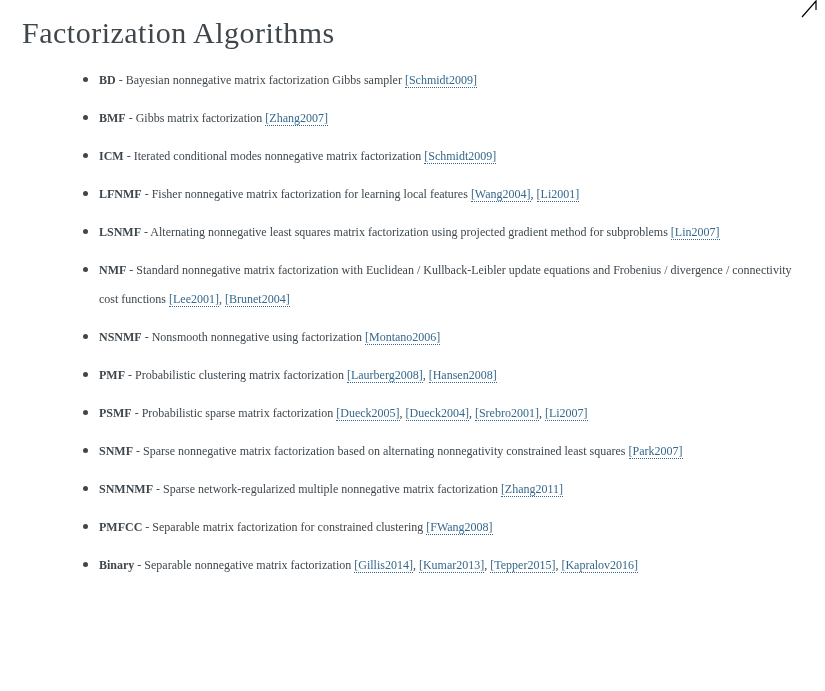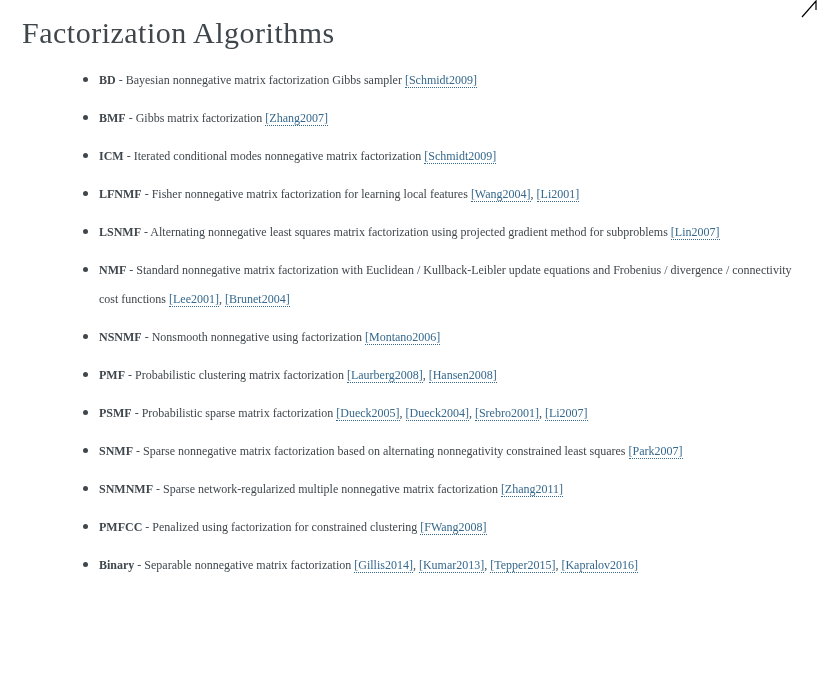--- a/index.html
+++ b/index.html
@@ -66,19 +66,19 @@
       <li><span class="algo-abbr">BMF</span><span> - </span><span>Gibbs matrix factorization </span><a class="citation-link" href="#">[Zhang2007]</a></li>
       <li><span class="algo-abbr">ICM</span><span> - </span><span>Iterated conditional modes nonnegative matrix factorization </span><a class="citation-link" href="#">[Schmidt2009]</a></li>
       <li><span class="algo-abbr">LFNMF</span><span> - </span><span>Fisher nonnegative matrix factorization for learning local features </span><a class="citation-link" href="#">[Wang2004]</a><span>, </span><a class="citation-link" href="#">[Li2001]</a></li>
       <li><span class="algo-abbr">LSNMF</span><span> - </span><span>Alternating nonnegative least squares matrix factorization using projected gradient method for subproblems </span><a class="citation-link" href="#">[Lin2007]</a></li>
       <li><span class="algo-abbr">NMF</span><span> - </span><span>Standard nonnegative matrix factorization with Euclidean / Kullback-Leibler update equations and Frobenius / divergence / connectivity cost functions </span><a class="citation-link" href="#">[Lee2001]</a><span>, </span><a class="citation-link" href="#">[Brunet2004]</a></li>
       <li><span class="algo-abbr">NSNMF</span><span> - </span><span>Nonsmooth nonnegative using factorization </span><a class="citation-link" href="#">[Montano2006]</a></li>
       <li><span class="algo-abbr">PMF</span><span> - </span><span>Probabilistic clustering matrix factorization </span><a class="citation-link" href="#">[Laurberg2008]</a><span>, </span><a class="citation-link" href="#">[Hansen2008]</a></li>
       <li><span class="algo-abbr">PSMF</span><span> - </span><span>Probabilistic sparse matrix factorization </span><a class="citation-link" href="#">[Dueck2005]</a><span>, </span><a class="citation-link" href="#">[Dueck2004]</a><span>, </span><a class="citation-link" href="#">[Srebro2001]</a><span>, </span><a class="citation-link" href="#">[Li2007]</a></li>
       <li><span class="algo-abbr">SNMF</span><span> - </span><span>Sparse nonnegative matrix factorization based on alternating nonnegativity constrained least squares </span><a class="citation-link" href="#">[Park2007]</a></li>
       <li><span class="algo-abbr">SNMNMF</span><span> - </span><span>Sparse network-regularized multiple nonnegative matrix factorization </span><a class="citation-link" href="#">[Zhang2011]</a></li>
-      <li><span class="algo-abbr">PMFCC</span><span> - </span><span>Penalized using factorization for constrained clustering </span><a class="citation-link" href="#">[FWang2008]</a></li>
+      <li><span class="algo-abbr">PMFCC</span><span> - </span><span>Separable matrix factorization for constrained clustering </span><a class="citation-link" href="#">[FWang2008]</a></li>
       <li><span class="algo-abbr">Binary</span><span> - </span><span>Separable nonnegative matrix factorization </span><a class="citation-link" href="#">[Gillis2014]</a><span>, </span><a class="citation-link" href="#">[Kumar2013]</a><span>, </span><a class="citation-link" href="#">[Tepper2015]</a><span>, </span><a class="citation-link" href="#">[Kapralov2016]</a></li>
     </ul>
   <svg class="cursor-mark" width="18" height="18" viewBox="0 0 18 18" aria-hidden="true">
     <polyline points="1,17 15,1 15,10" fill="none" stroke="#000000" stroke-width="1.2"></polyline>
   </svg>
 </div>
 
 </body></html>

